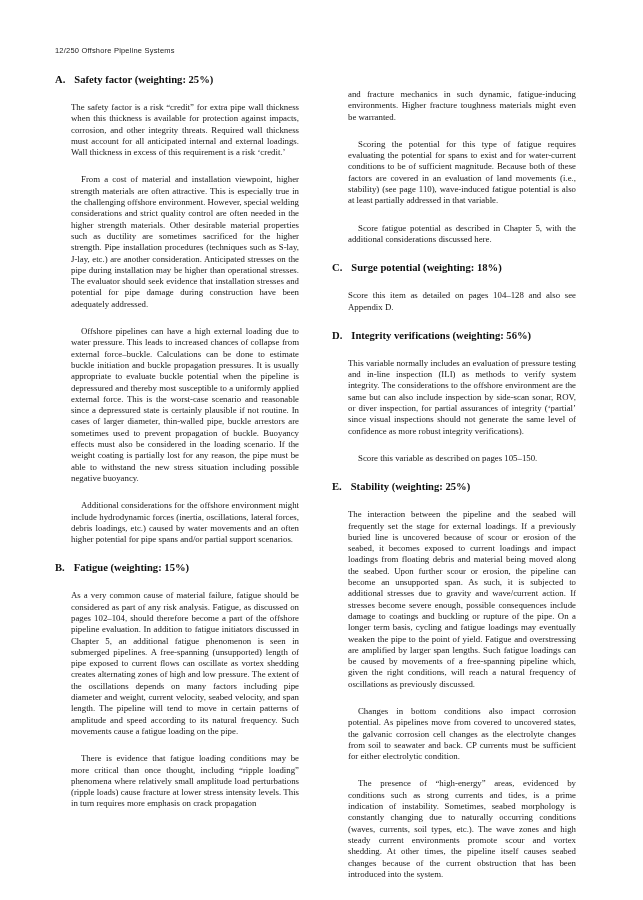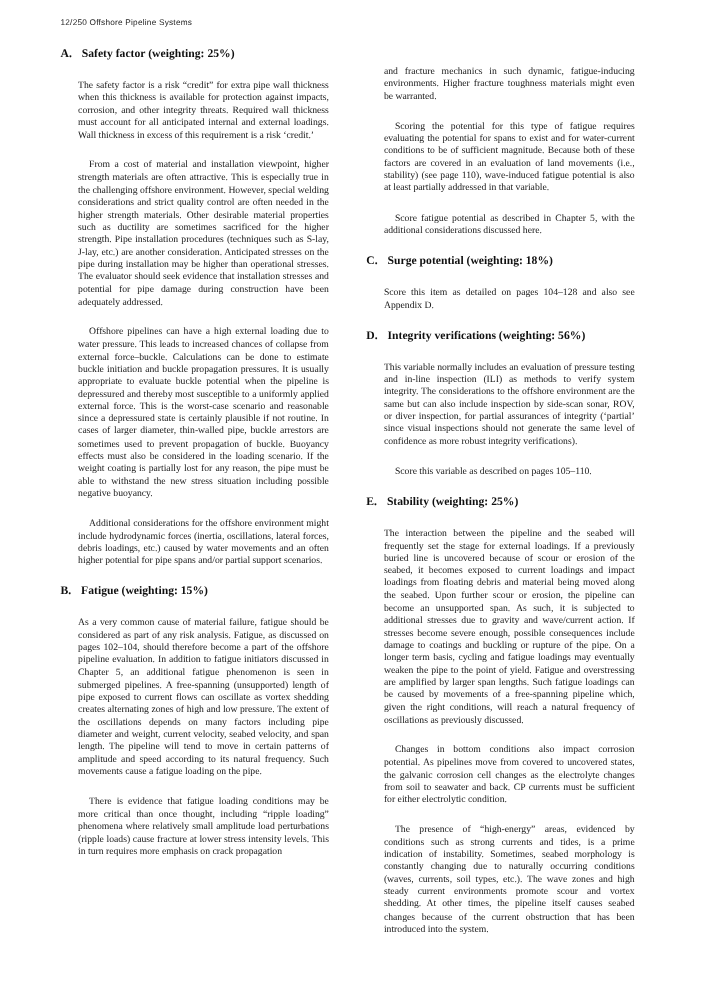--- a/index.html
+++ b/index.html
@@ -12,35 +12,34 @@
     height: 900px;
     overflow: hidden;
     font-family: "Liberation Serif", serif;
     color: #161616;
   }
   .page {
     position: relative;
     width: 643px;
     height: 820px;
     box-sizing: border-box;
-    padding: 16px 50px 0 55px;
+    padding: 46px 50px 0 55px;
     background: #ffffff;
   }
   .running-header {
     font-family: "Liberation Sans", sans-serif;
     font-size: 7.5px;
     letter-spacing: 0.2px;
     color: #222222;
     margin-bottom: 18px;
   }
   .columns {
     display: flex;
     gap: 17px;
     align-items: flex-start;
-    justify-content: space-between;
   }
   .column {
     width: 260px;
     flex: 0 0 260px;
     text-align: justify;
     font-size: 8.8px;
     line-height: 11.3px;
     color: #161616;
   }
   .section-heading {
@@ -89,21 +88,21 @@
     <div class="column">
       <p>and fracture mechanics in such dynamic, fatigue-inducing environments. Higher fracture toughness materials might even be warranted.</p>
       <p class="indent">Scoring the potential for this type of fatigue requires evaluating the potential for spans to exist and for water-current conditions to be of sufficient magnitude. Because both of these factors are covered in an evaluation of land movements (i.e., stability) (see page 110), wave-induced fatigue potential is also at least partially addressed in that variable.</p>
       <p class="indent">Score fatigue potential as described in Chapter 5, with the additional considerations discussed here.</p>
 
       <h2 class="section-heading"><span>C.</span><span class="heading-title">Surge potential (weighting: 18%)</span></h2>
       <p>Score this item as detailed on pages 104–128 and also see Appendix D.</p>
 
       <h2 class="section-heading"><span>D.</span><span class="heading-title">Integrity verifications (weighting: 56%)</span></h2>
       <p>This variable normally includes an evaluation of pressure testing and in-line inspection (ILI) as methods to verify system integrity. The considerations to the offshore environment are the same but can also include inspection by side-scan sonar, ROV, or diver inspection, for partial assurances of integrity (‘partial’ since visual inspections should not generate the same level of confidence as more robust integrity verifications).</p>
-      <p class="indent">Score this variable as described on pages 105–110.</p>
+      <p class="indent">Score this variable as described on pages 105–150.</p>
 
       <h2 class="section-heading"><span>E.</span><span class="heading-title">Stability (weighting: 25%)</span></h2>
       <p>The interaction between the pipeline and the seabed will frequently set the stage for external loadings. If a previously buried line is uncovered because of scour or erosion of the seabed, it becomes exposed to current loadings and impact loadings from floating debris and material being moved along the seabed. Upon further scour or erosion, the pipeline can become an unsupported span. As such, it is subjected to additional stresses due to gravity and wave/current action. If stresses become severe enough, possible consequences include damage to coatings and buckling or rupture of the pipe. On a longer term basis, cycling and fatigue loadings may eventually weaken the pipe to the point of yield. Fatigue and overstressing are amplified by larger span lengths. Such fatigue loadings can be caused by movements of a free-spanning pipeline which, given the right conditions, will reach a natural frequency of oscillations as previously discussed.</p>
       <p class="indent">Changes in bottom conditions also impact corrosion potential. As pipelines move from covered to uncovered states, the galvanic corrosion cell changes as the electrolyte changes from soil to seawater and back. CP currents must be sufficient for either electrolytic condition.</p>
       <p class="indent">The presence of “high-energy” areas, evidenced by conditions such as strong currents and tides, is a prime indication of instability. Sometimes, seabed morphology is constantly changing due to naturally occurring conditions (waves, currents, soil types, etc.). The wave zones and high steady current environments promote scour and vortex shedding. At other times, the pipeline itself causes seabed changes because of the current obstruction that has been introduced into the system.</p>
     </div>
 
   </div>
 </div>
 

